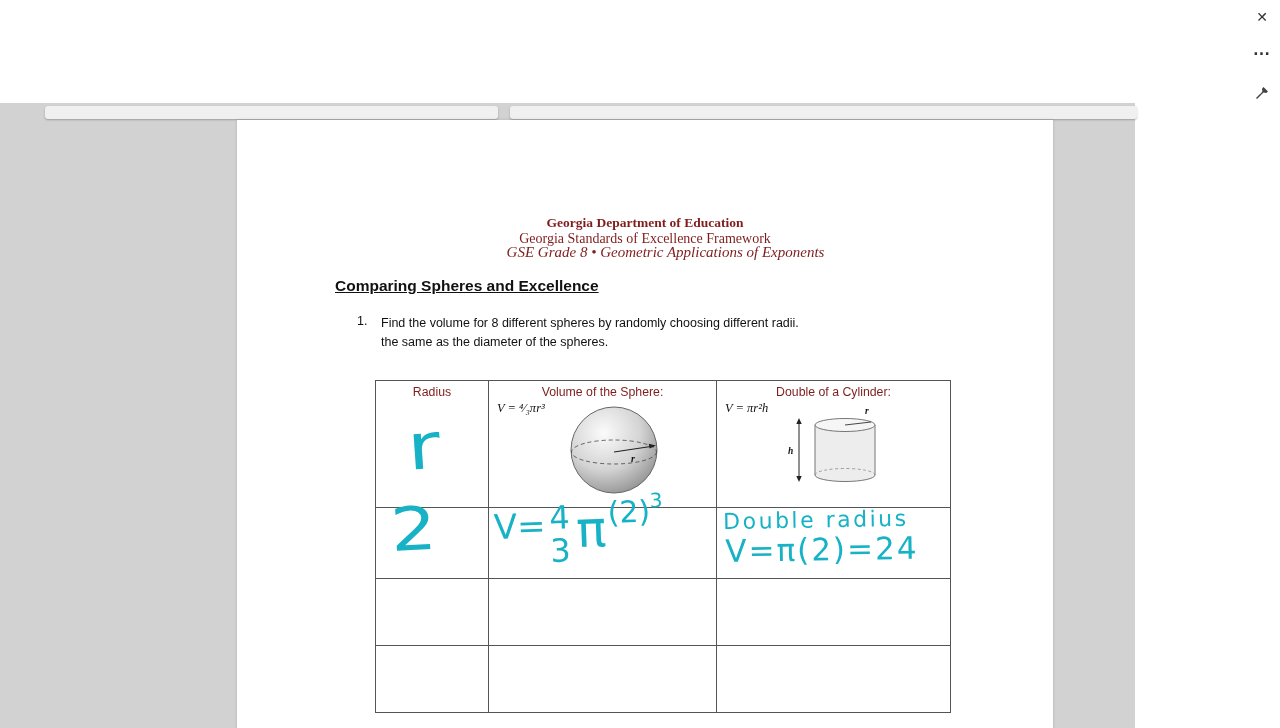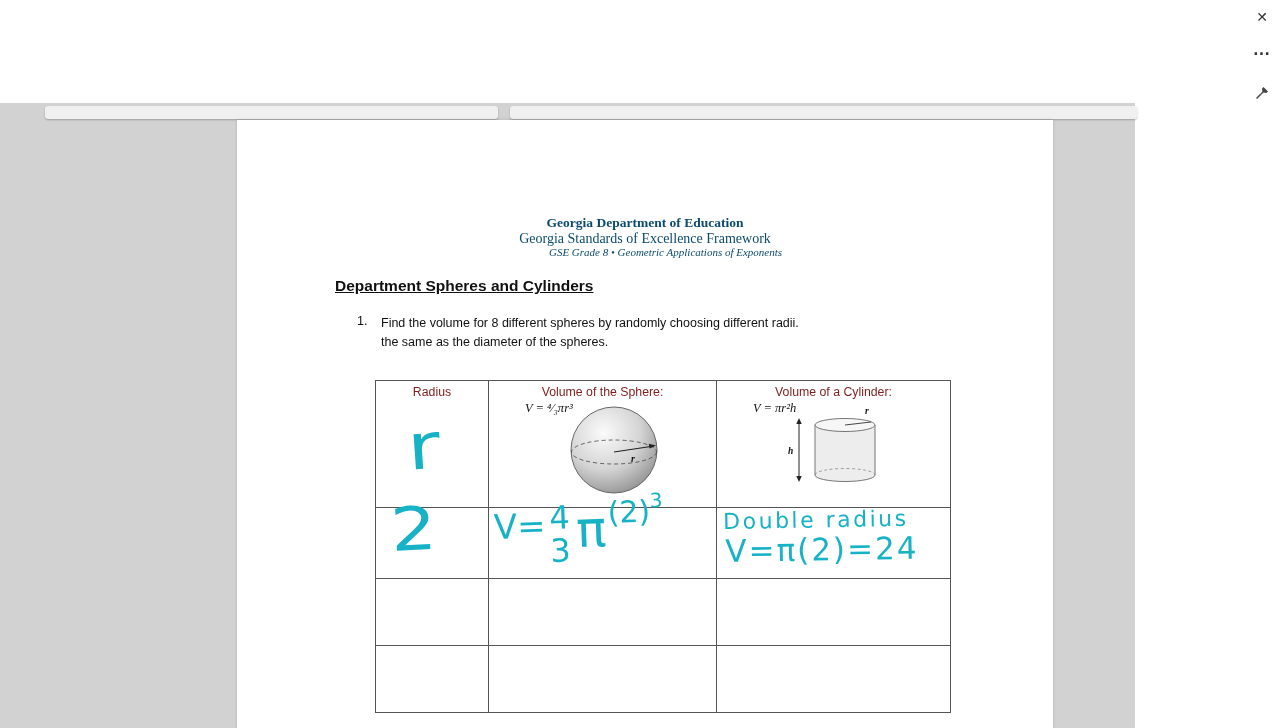--- a/index.html
+++ b/index.html
@@ -21,42 +21,42 @@
   .pagetop { position:absolute; top:3px; height:13px; background:#f0f0f0; border-radius:3px;
              box-shadow:0 1px 2px rgba(0,0,0,0.25); }
   .pagetop1 { left:45px; width:453px; }
   .pagetop2 { left:510px; width:627px; }
 
   .page { position:absolute; left:237px; top:17px; width:816px; height:640px; background:#ffffff;
           box-shadow:0 0 3px rgba(0,0,0,0.15); }
 
   
   .doc-header { position:absolute; left:0; top:94px; width:816px; text-align:center;
-                font-family:"Liberation Serif", serif; color:#0c4a6e; }
+                font-family:"Liberation Serif", serif; color:#7f1d1d; }
   .doc-title    { font-size:13.5px; font-weight:bold; line-height:17px; }
   .doc-subtitle { font-size:14px; line-height:15px; }
-  .doc-tagline  { font-size:11px; font-style:italic; line-height:13px;padding-left:41px; }
+  .doc-tagline  { font-size:15px; font-style:italic; line-height:13px;padding-left:41px; }
 
   .section-title { position:absolute; left:98px; top:157px; font-size:15.5px; font-weight:bold;
                    text-decoration:underline; color:#111; }
 
   .q-number { position:absolute; left:120px; top:194px; font-size:12.5px; color:#111; }
   .q-lines  { position:absolute; left:144px; top:194px; width:580px; font-size:12.5px;
               line-height:19px; color:#111; }
 
   .wtable { position:absolute; left:138px; top:260px; width:576px; height:333px;
             display:grid; grid-template-columns:113px 228px 1fr;
             grid-template-rows:127px 71px 67px 1fr; border:1px solid #555; }
   .cell { border-right:1px solid #555; border-bottom:1px solid #555; position:relative; }
   .cell.lastcol { border-right:none; }
   .cell.lastrow { border-bottom:none; }
   .cellhead { position:absolute; top:4px; left:0; width:100%; text-align:center;
               font-size:12.3px; color:#7f1d1d; }
   .formula { position:absolute; left:8px; top:20px; font-family:"Liberation Serif", serif;
-             font-style:italic; font-size:12.5px; color:#111;margin-left:28px; }
+             font-style:italic; font-size:12.5px; color:#111; }
 
   .sphere-art   { position:absolute; left:80px; top:24px; }
   .cylinder-art { position:absolute; left:70px; top:22px; }
 
   
   .hw { position:absolute; color:#17b2c6; font-family:"DejaVu Sans", sans-serif; line-height:1; }
   .hw-r  { left:168px; top:296px; font-size:64px; transform:rotate(-4deg) scaleX(1.25); transform-origin:left top; }
   .hw-2  { left:152px; top:380px; font-size:60px; transform:rotate(-3deg) scaleX(1.2); transform-origin:left top; }
   .hw-sphere { left:256px; top:384px; display:flex; align-items:flex-start;
                transform:rotate(-2deg); transform-origin:left top; }
@@ -101,21 +101,21 @@
   <div class="pagetop pagetop2"></div>
 
   <div class="page">
 
     <div class="doc-header">
       <div class="doc-title">Georgia Department of Education</div>
       <div class="doc-subtitle">Georgia Standards of Excellence Framework</div>
       <div class="doc-tagline">GSE Grade 8 • Geometric Applications of Exponents</div>
     </div>
 
-    <div class="section-title">Department Spheres and Cylinders</div>
+    <div class="section-title">Comparing Spheres and Excellence</div>
 
     <div class="q-number">1.</div>
     <div class="q-lines">
       <div>Find the volume for 8 different spheres by randomly choosing different radii.</div>
       <div>the same as the diameter of the spheres.</div>
     </div>
 
     <div class="wtable">
 
       <div class="cell">
@@ -135,21 +135,21 @@
             </defs>
             <circle cx="45" cy="45" r="43" fill="url(#sg)" stroke="#666" stroke-width="1"></circle>
             <ellipse cx="45" cy="47" rx="42.5" ry="12" fill="none" stroke="#444" stroke-width="0.8" stroke-dasharray="4 3"></ellipse>
             <line x1="45" y1="47" x2="85" y2="41" stroke="#222" stroke-width="1.1"></line>
             <polygon points="87,40.6 79.8,38.8 80.6,43.6" fill="#222"></polygon>
             <text x="62" y="57" font-size="10" font-style="italic" font-weight="bold" font-family="Liberation Serif, serif" fill="#111">r</text>
           </svg>
         </div>
       </div>
       <div class="cell lastcol">
-        <div class="cellhead">Volume of a Cylinder:</div>
+        <div class="cellhead">Double of a Cylinder:</div>
         <div class="formula">V = πr²h</div>
         <div class="cylinder-art">
           <svg width="92" height="86" viewBox="0 0 92 86">
 
             <line x1="12" y1="20" x2="12" y2="74" stroke="#222" stroke-width="1"></line>
             <polygon points="12,15 9.3,21 14.7,21" fill="#222"></polygon>
             <polygon points="12,79 9.3,73 14.7,73" fill="#222"></polygon>
             <text x="1" y="51" font-size="9.5" font-style="italic" font-weight="bold" font-family="Liberation Serif, serif" fill="#111">h</text>
 
             <path d="M28 22 L28 72 A30 6.5 0 0 0 88 72 L88 22" fill="#ebebeb" fill-opacity="0.9" stroke="#777" stroke-width="1"></path>

